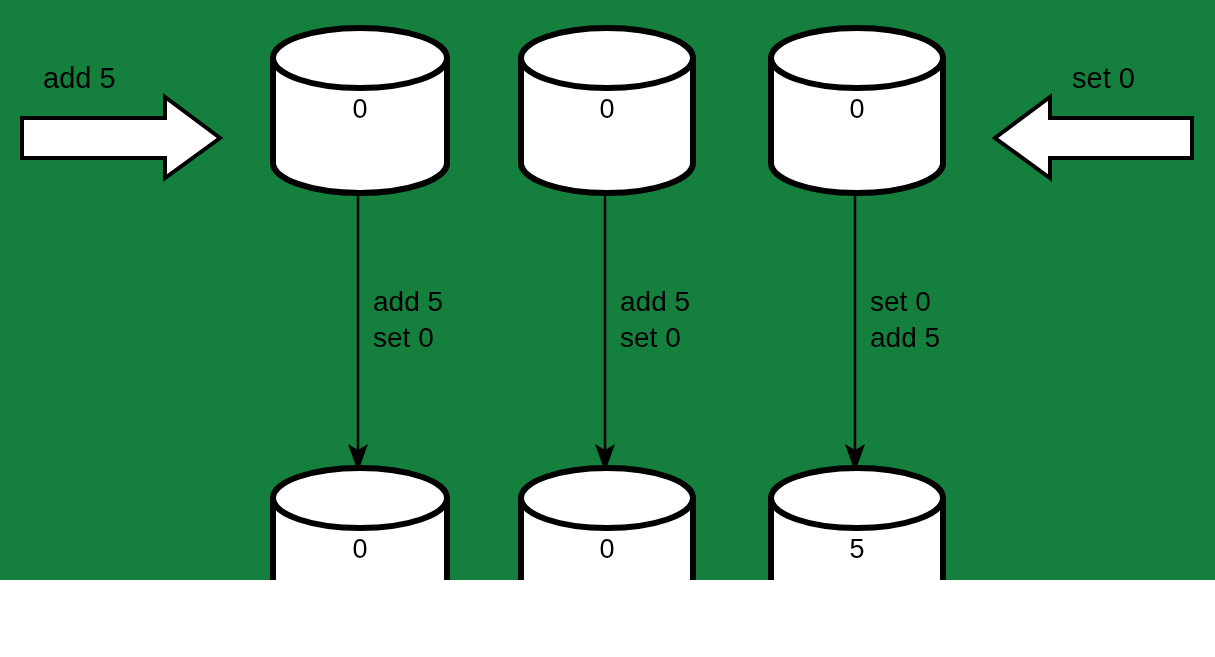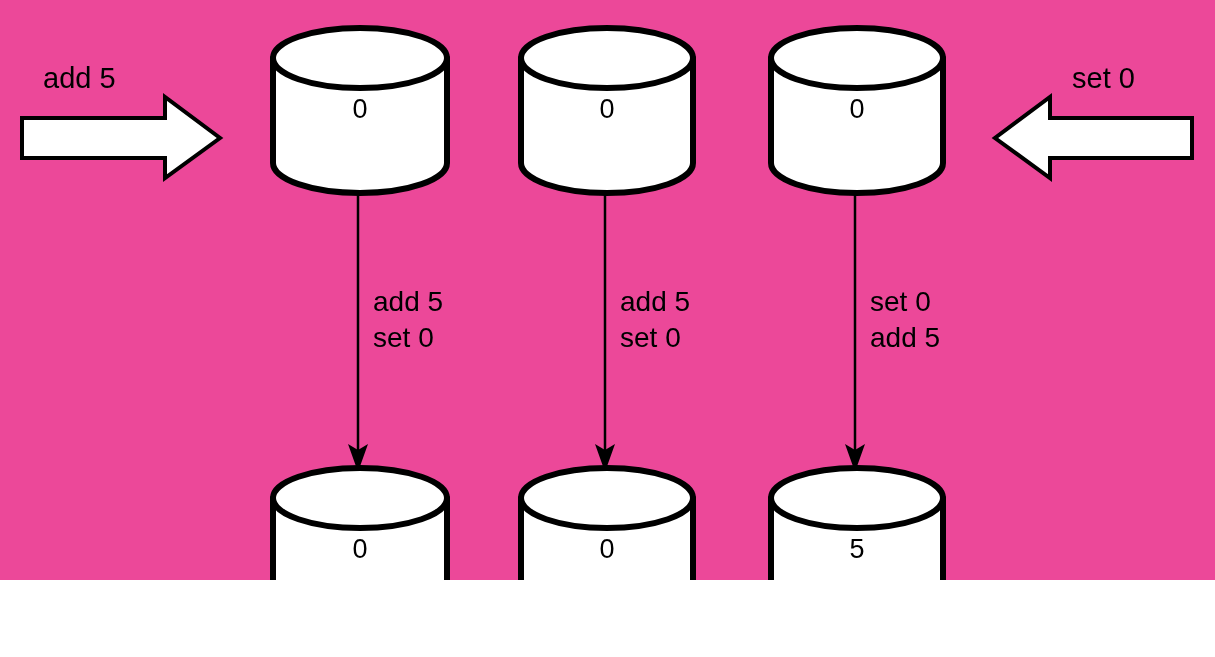--- a/index.html
+++ b/index.html
@@ -8,21 +8,21 @@
     background: #ffffff;
   }
   body {
     font-family: "Liberation Sans", sans-serif;
     color: #000000;
   }
   #canvas {
     position: relative;
     width: 1215px;
     height: 580px;
-    background: #ec4899;
+    background: #15803d;
     overflow: hidden;
   }
   #diagram-svg {
     position: absolute;
     left: 0;
     top: 0;
     width: 1215px;
     height: 657px;
   }
   .dbtext {

